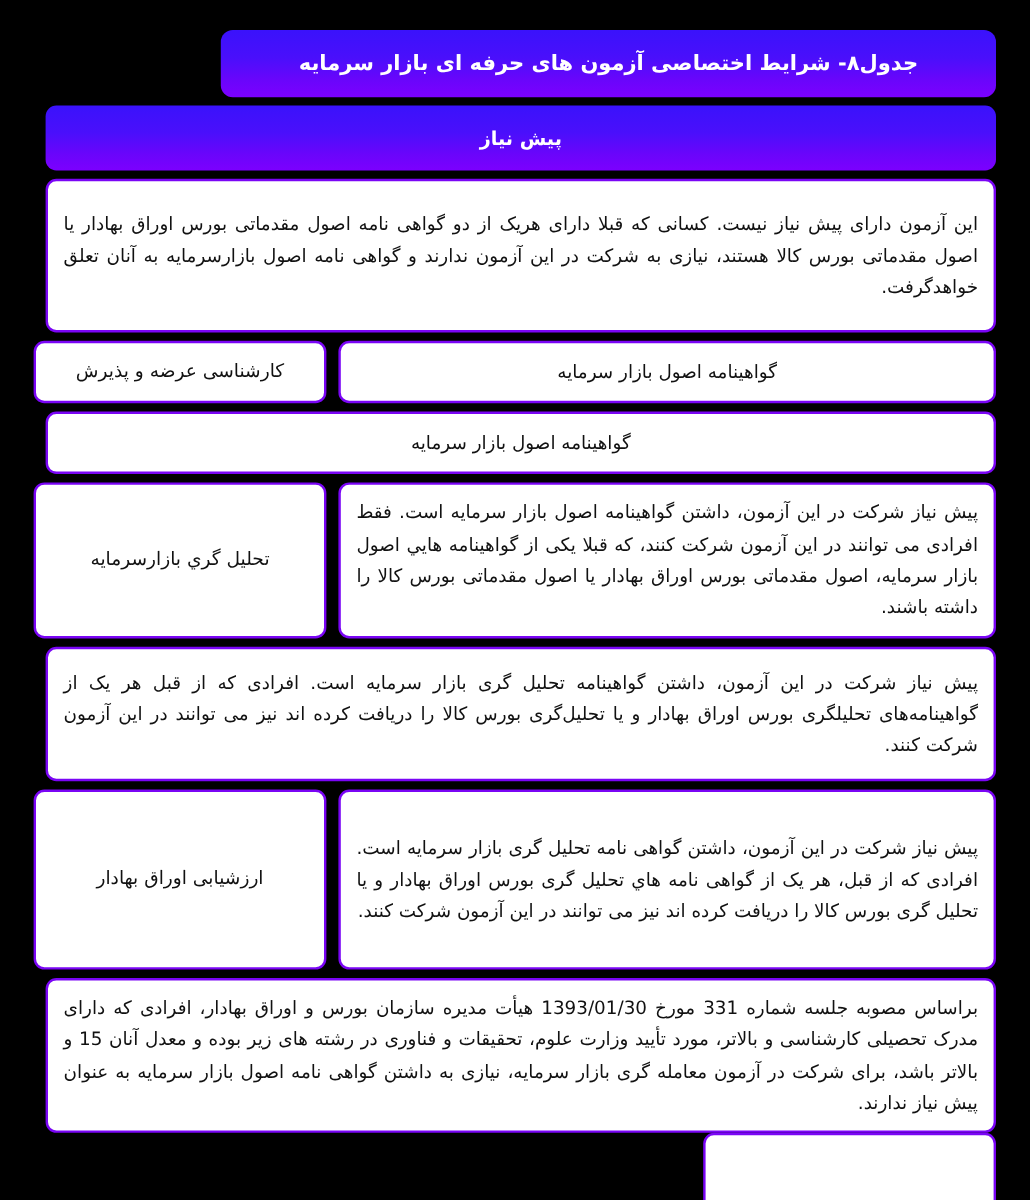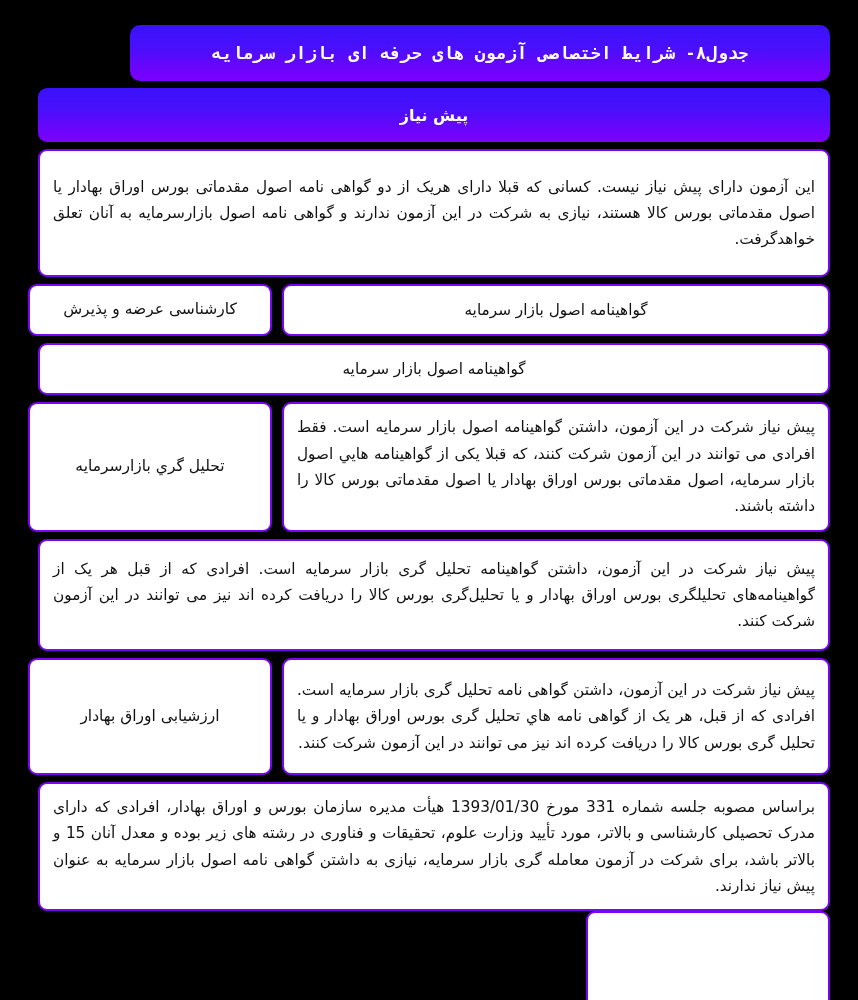--- a/index.html
+++ b/index.html
@@ -17,34 +17,33 @@
 
   #table-wrap {
     box-sizing: border-box;
     width: 858px;
     padding: 25px 28px 0 28px;
   }
 
   
   .title-bar {
     box-sizing: border-box;
-    width: 700px;
+    width: 646px;
     height: 56px;
     border-radius: 10px;
     background: linear-gradient(180deg, #3a12fb 0%, #4a0ffb 42%, #6a05fb 75%, #7c00ff 100%);
     display: flex;
     align-items: center;
     justify-content: center;
     color: #ffffff;
     font-size: 17.5px;
     font-weight: bold;
     letter-spacing: -0.2px;
     text-align: center;
     direction: rtl;
-    font-family: Liberation Mono, monospace;
   }
 
   
   .row {
     display: flex;
     flex-direction: row;
     width: 802px;
     margin-top: 7px;
     direction: rtl;
   }
@@ -106,21 +105,21 @@
   }
 
   .cell-text { width: 100%; display: block; }
 
   
   .h-1  { height: 128px; }
   .h-2  { height: 52px;  }
   .h-3  { height: 52px;  }
   .h-4  { height: 130px; margin-left: 16px; }
   .h-5  { height: 112px; padding-left: 28px; }
-  .h-6  { height: 117px; }
+  .h-6  { height: 150px; }
   .h-7  { height: 172px; flex-direction: column; }
 </style>
 </head>
 <body>
 
 <div id="table-wrap">
 
   <div class="title-bar">جدول۸- شرایط اختصاصی آزمون های حرفه ای بازار سرمایه</div>
 
   <div class="row row-header">

